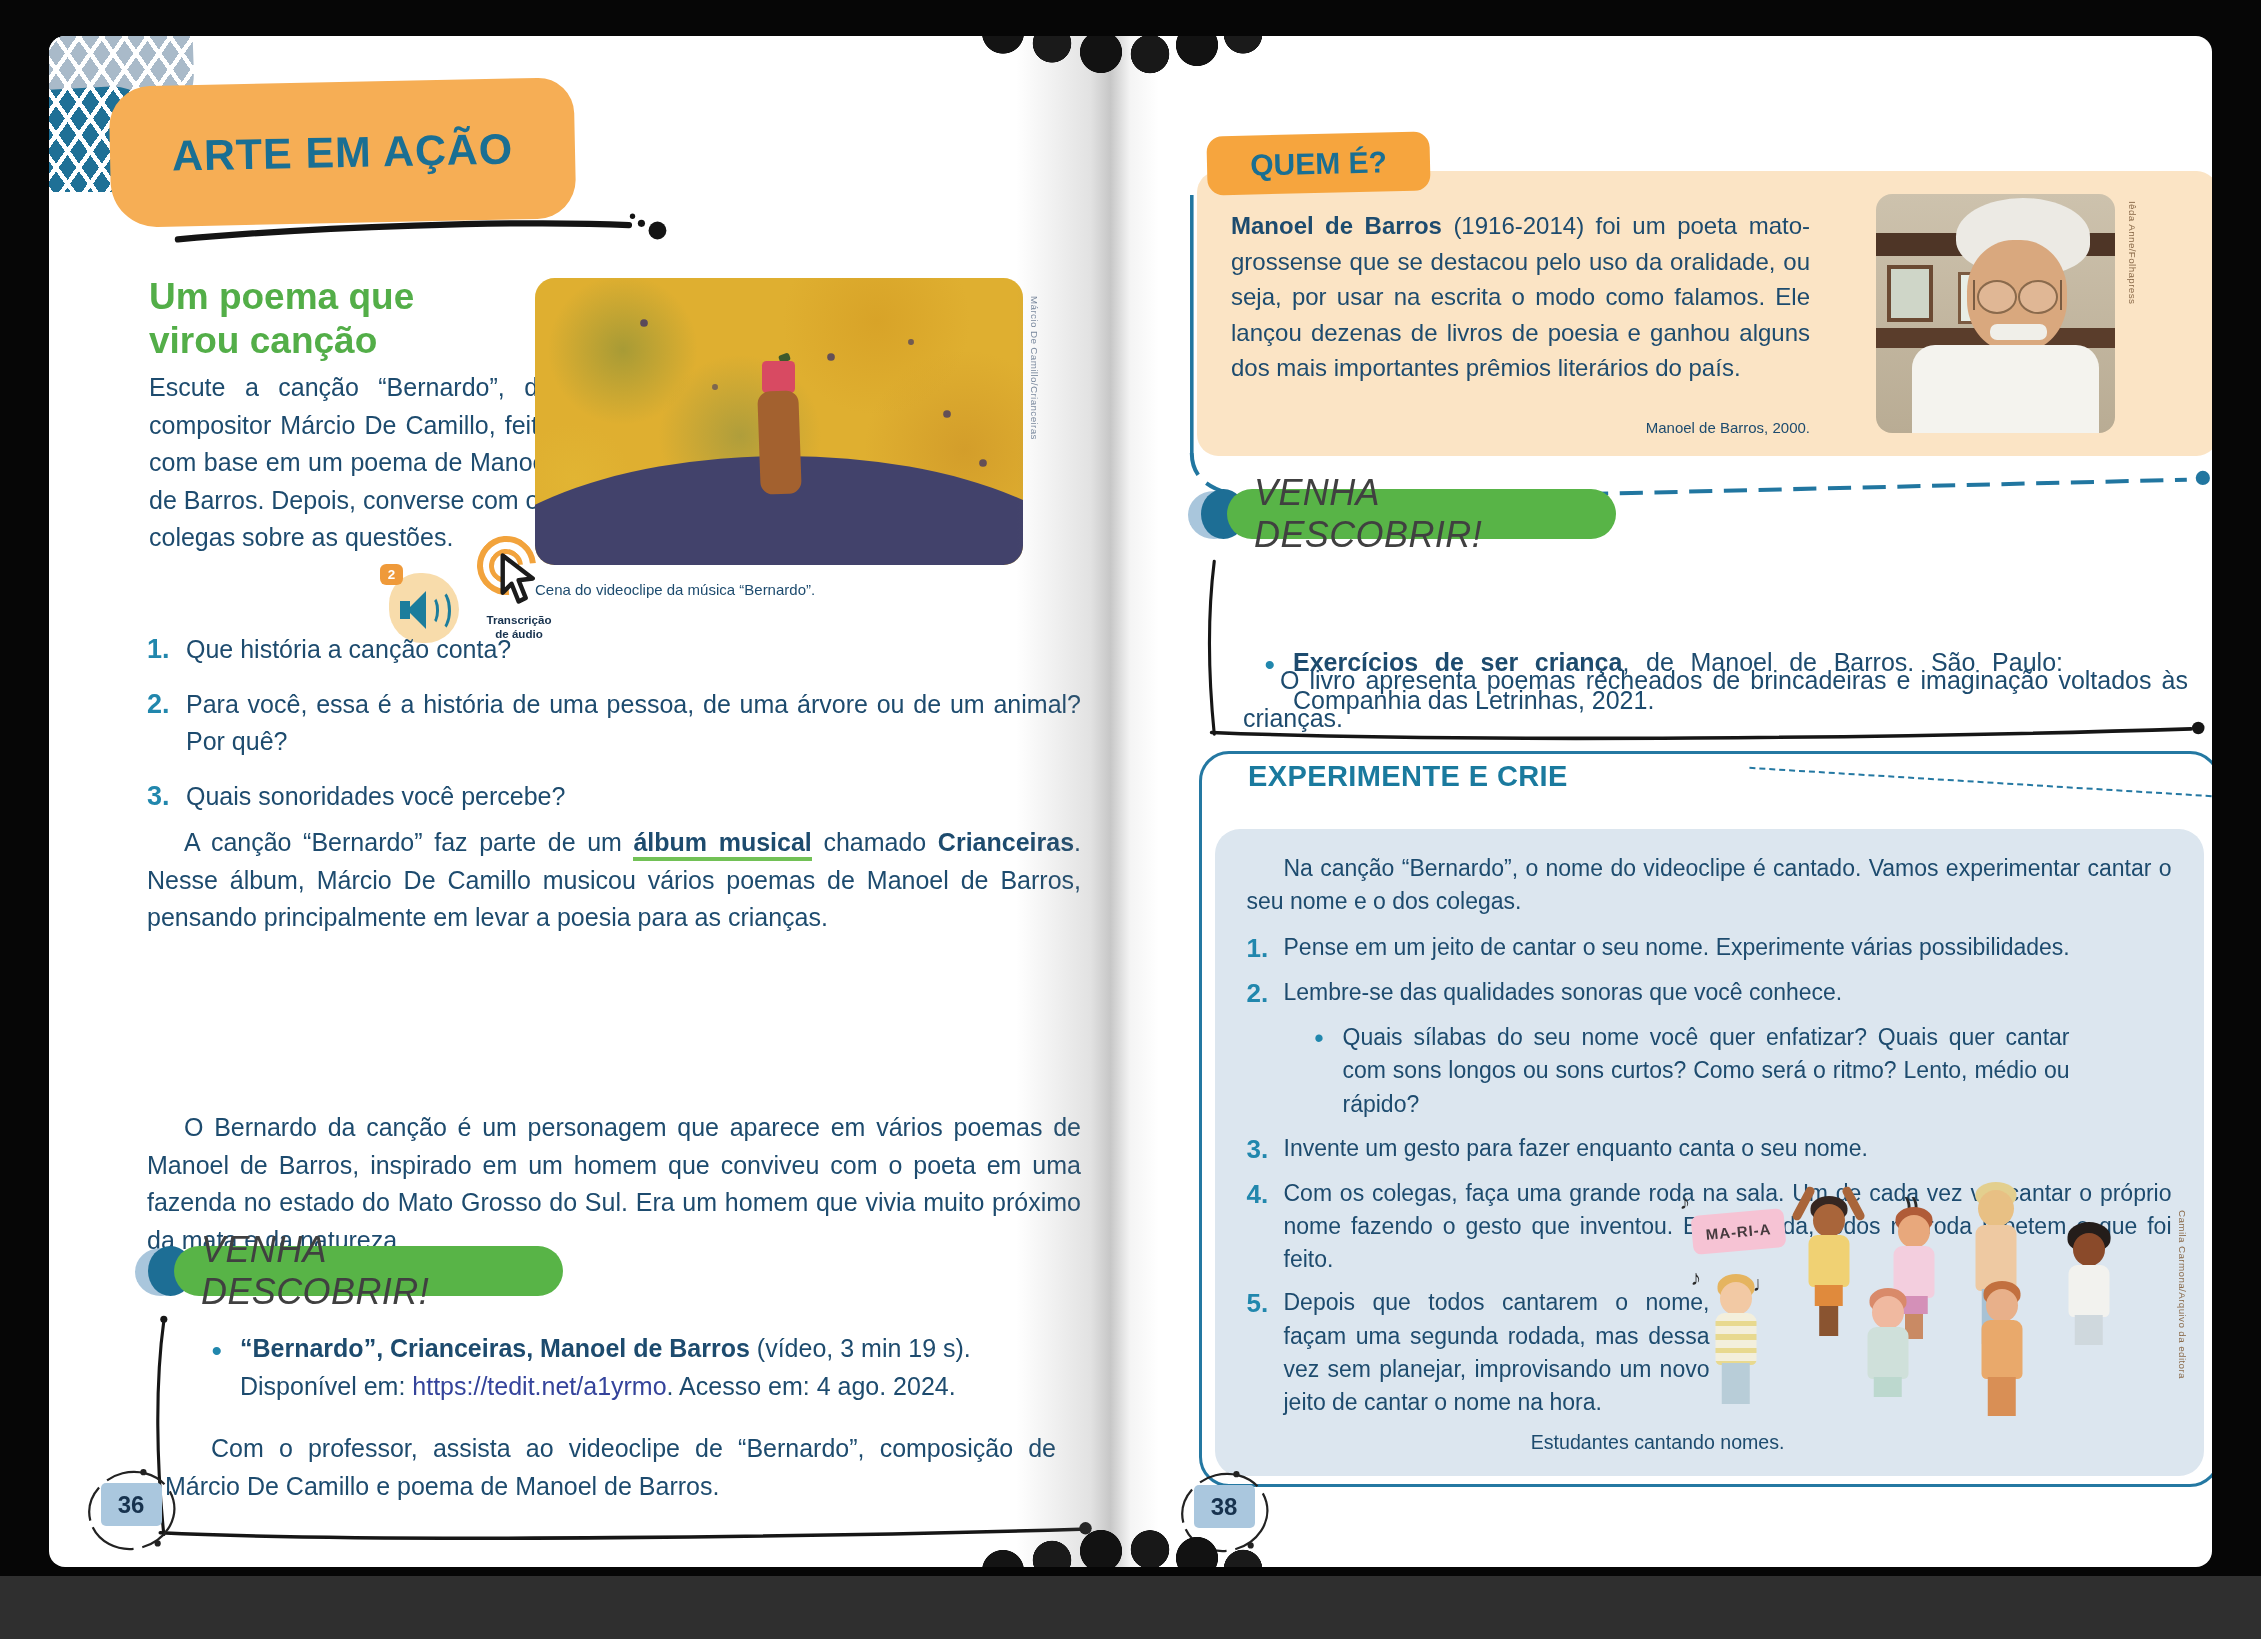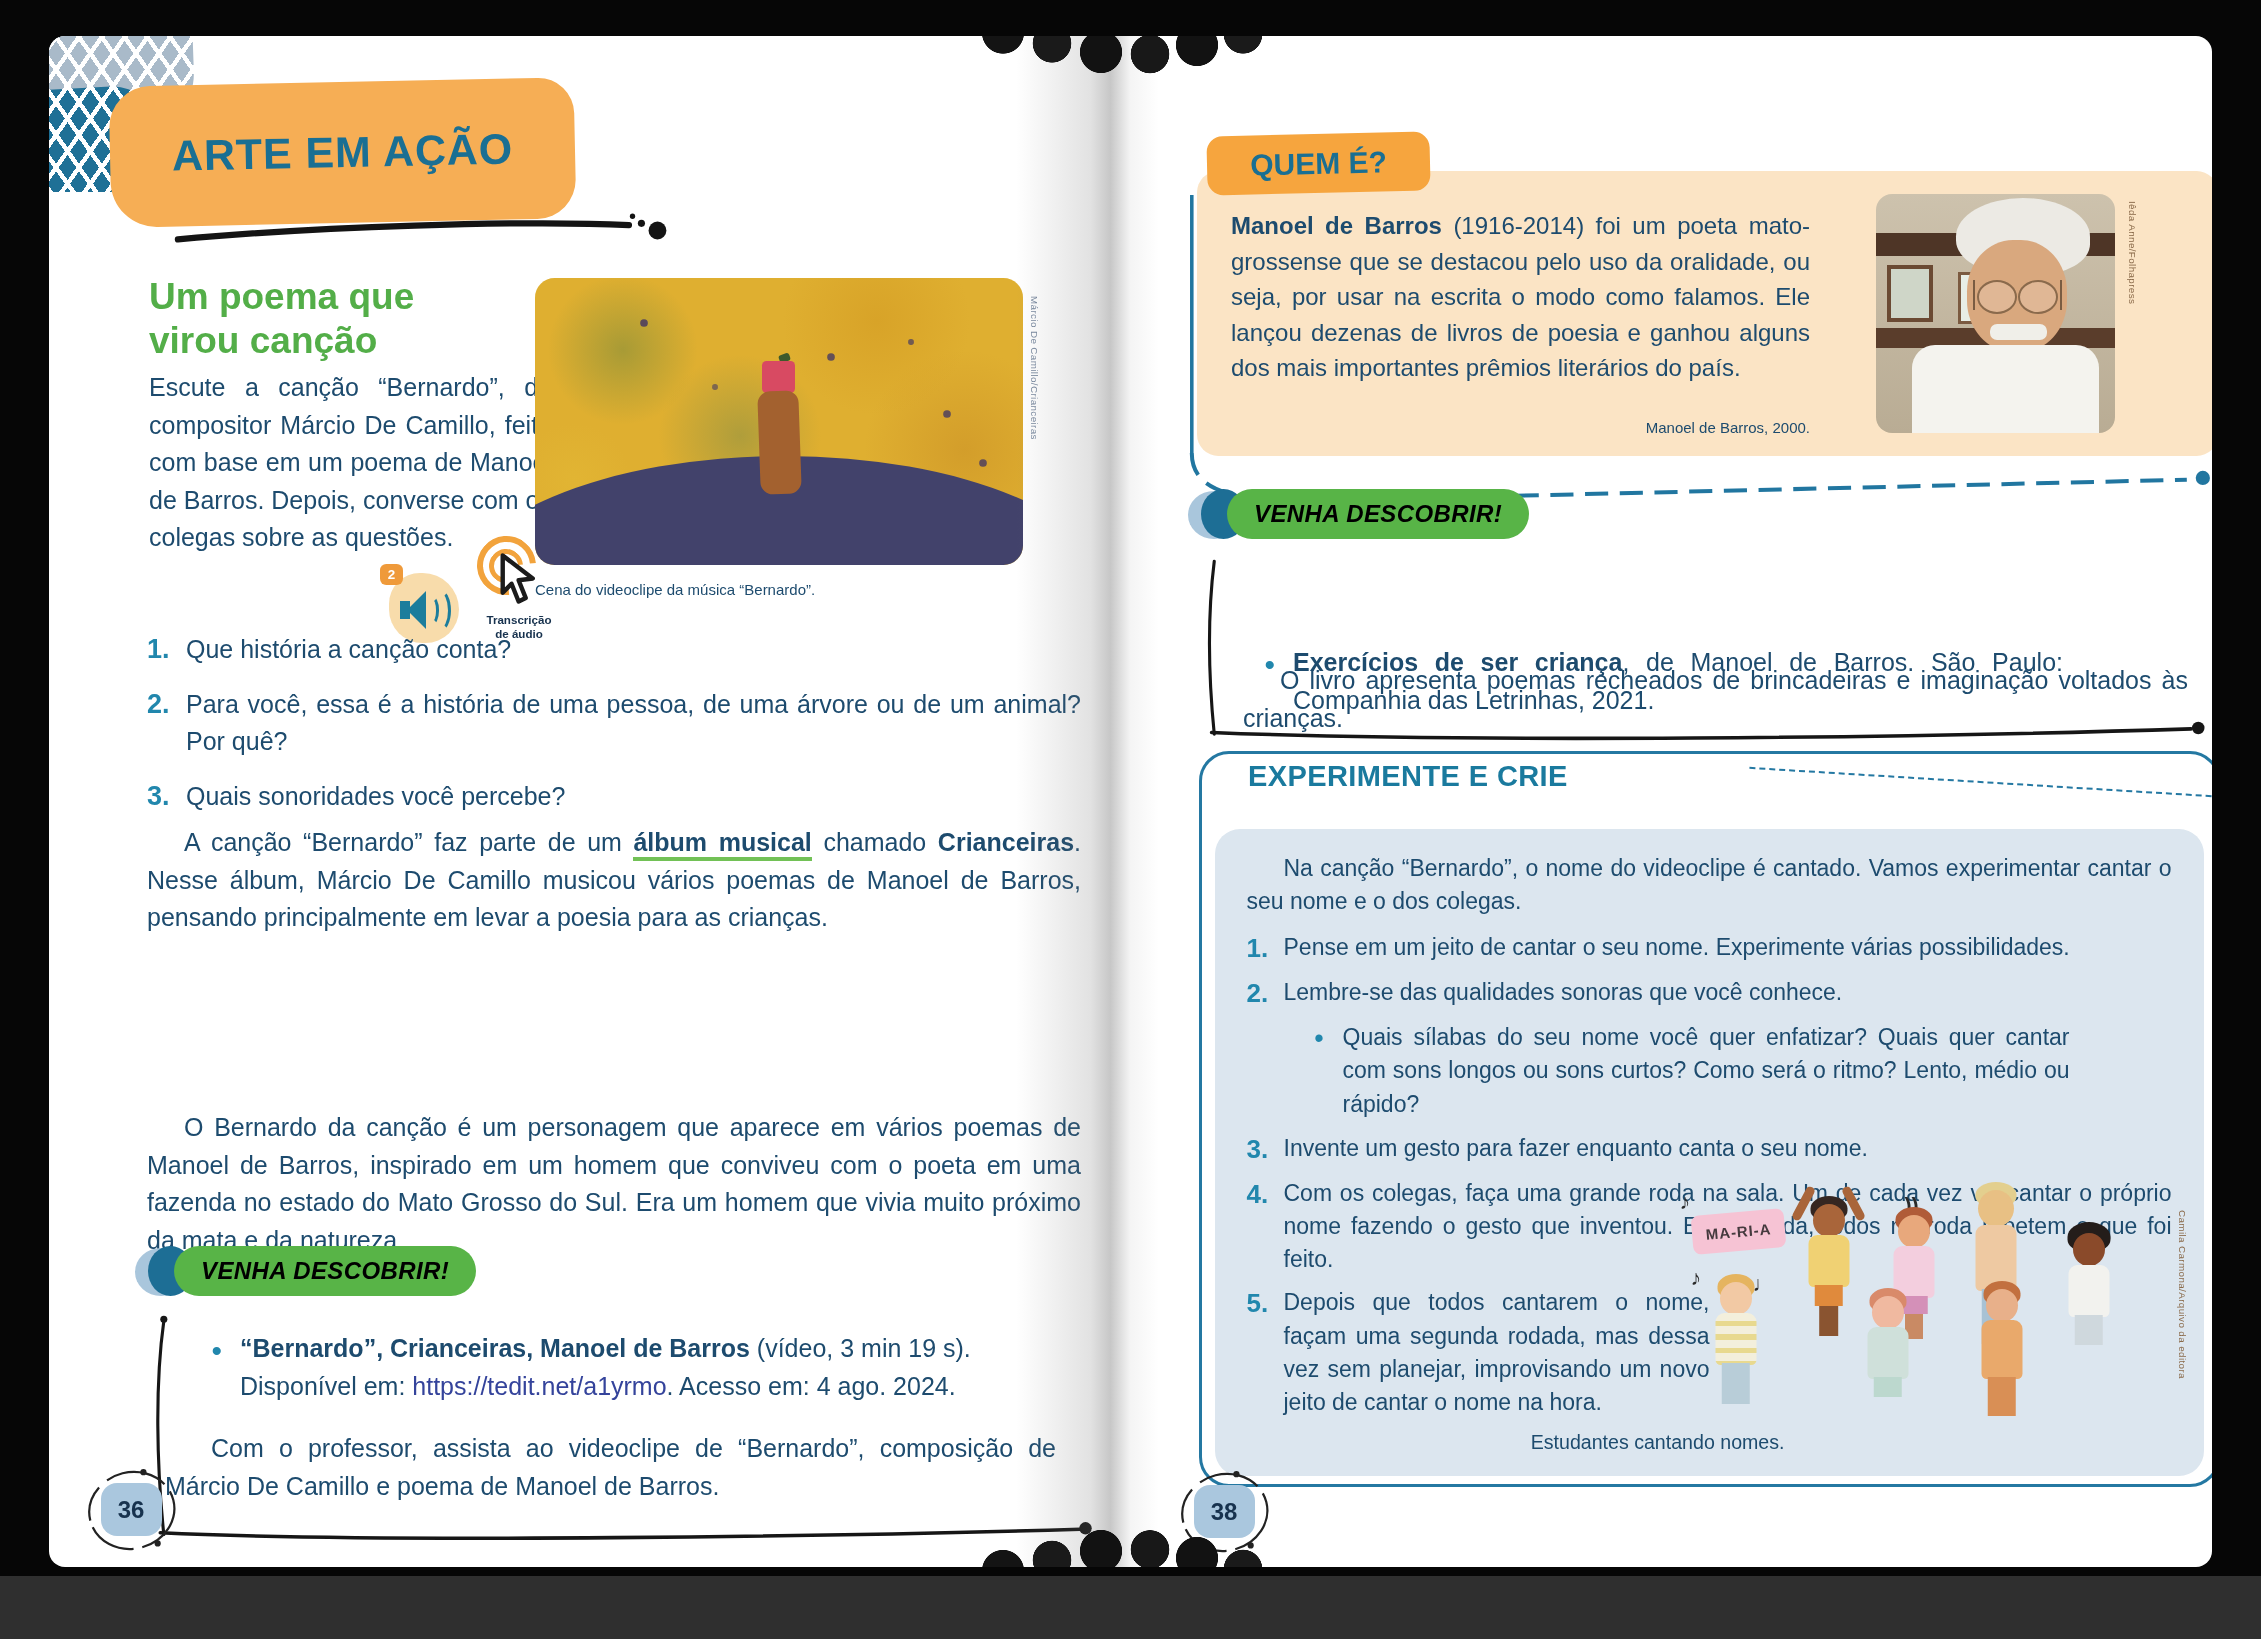--- a/index.html
+++ b/index.html
@@ -117,30 +117,30 @@
     background:#ecf6e3; border:1.8px solid #a8d68c; border-top:5.3px solid #b4dc9a; border-bottom:5.3px solid #b4dc9a;
     border-radius:14.3px; text-indent:37px; }
   .lp-para2 { left:98px; top:1073px; width:934px; text-indent:37px; }
 
   
   .banner { height:52px; }
   .banner-circle-light { position:absolute; left:0; top:1.8px; width:52px; height:48px; background:#a9c6dc; border-radius:50%; }
   .banner-circle-dark { position:absolute; left:12.5px; top:0; width:45px; height:50px; background:#1d6e95; border-radius:50%; }
   .banner-pill { position:absolute; left:39px; top:0; height:50px; padding:0 27px; background:#58b447;
     border-radius:25px; display:flex; align-items:center; }
-  .banner-pill span { color:#000000; font-weight:700; font-style:italic; font-size:24px; letter-spacing:0.4px; }
+  .banner-pill span { color:#404040; font-weight:400; font-style:italic; font-size:36px; letter-spacing:0.4px; }
 
   .lp-ref { left:159px; top:1294px; width:847px; position:relative; padding-left:32px; }
   .lp-ref::before, .rp-ref::before { content:"•"; position:absolute; left:3.6px; top:-1.8px; color:#2187ad; font-size:30px; }
   .ref-url { color:#34439b; }
   .lp-note { left:116px; top:1394px; width:891px; text-indent:46px; }
 
   .page-badge { width:107px; height:98px; }
-  .badge-square { position:absolute; left:19.6px; top:18px; width:61px; height:53px; background:#aac7de;
-    border-radius:16px; display:flex; align-items:center; justify-content:center;
+  .badge-square { position:absolute; left:19.6px; top:18px; width:61px; height:43px; background:#aac7de;
+    border-radius:5px; display:flex; align-items:center; justify-content:center;
     font-size:24px; font-weight:700; color:#17324e; }
 
   
   .tab-quem { left:1158px; top:98px; width:223px; height:59px; background:#f6a53e; border-radius:16px;
     transform:rotate(-1.3deg); display:flex; align-items:center; justify-content:center; z-index:3; }
   .tab-quem span { font-size:30px; font-weight:700; color:#1a6f93; }
   .quem-box { left:1148px; top:135px; width:1021px; height:285px; background:#fbe4c5; border-radius:21.4px; z-index:2; }
   .quem-text { position:absolute; left:34px; top:37px; width:579px; font-size:24px; line-height:1.48;
                color:#1d4b6e; text-align:justify; }
   .quem-caption { position:absolute; left:34px; top:248px; width:579px; text-align:right; }

